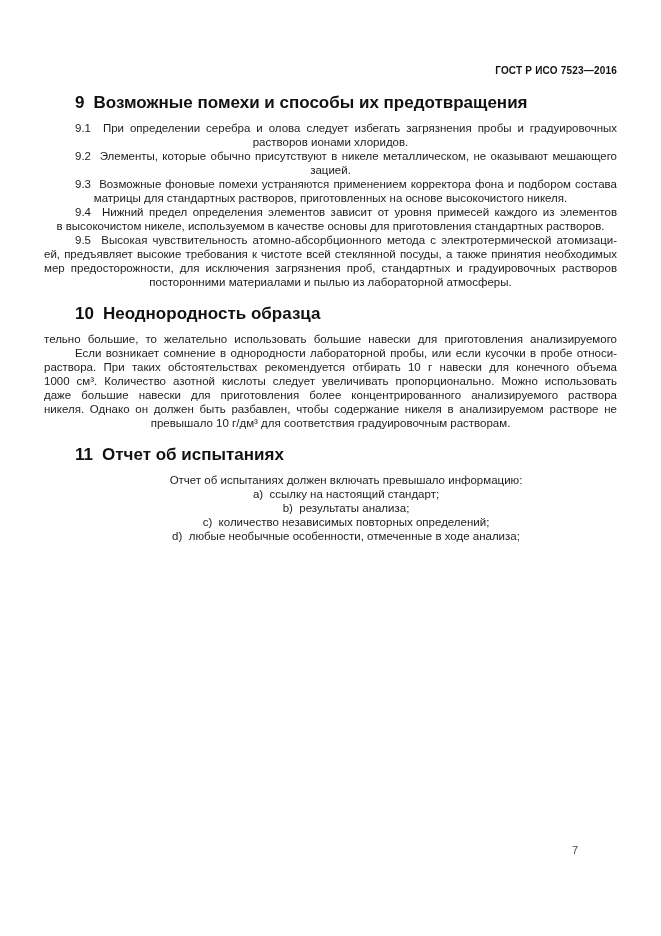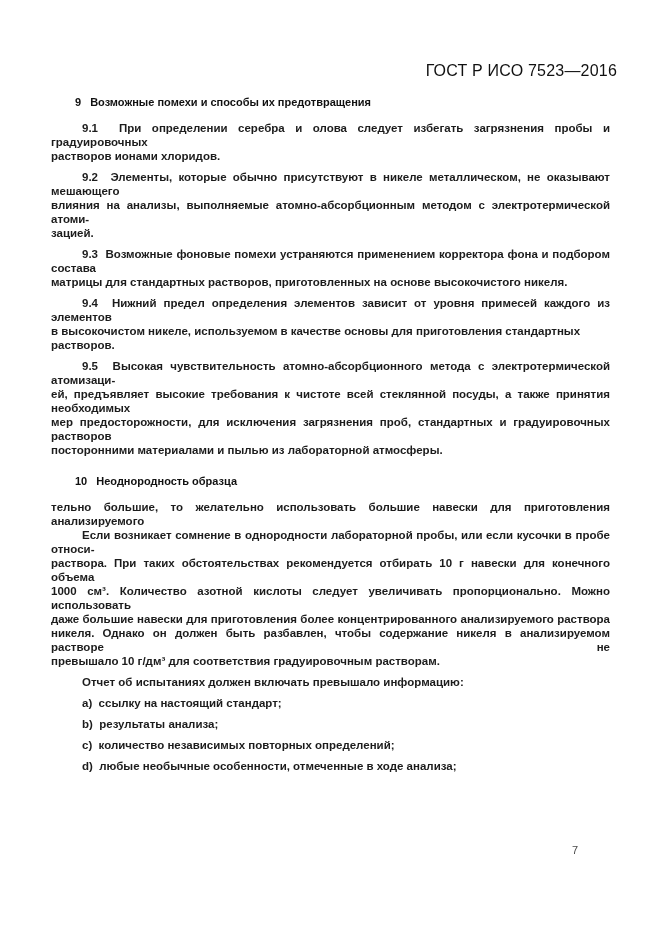--- a/index.html
+++ b/index.html
@@ -17,46 +17,45 @@
     overflow: hidden;
   }
   .content {
     position: absolute;
     left: 44px;
     top: 64px;
     width: 573px;
   }
   .doc-code {
     text-align: right;
-    font-weight: normal;
-    font-size: 16px;
+    font-weight: bold;
+    font-size: 10px;
     line-height: 14px;
     color: #111111;
     letter-spacing: 0.2px;
   }
   .section-heading {
     font-weight: bold;
-    font-size: 11px;
+    font-size: 17px;
     line-height: 17px;
     color: #111111;
     padding-left: 31px;
     margin-top: 16px;
     margin-bottom: 10px;
   }
   .section-heading .sec-num {
     margin-right: 9px;
   }
   .para {
-    margin: 7px;
-    font-weight: bold;
+    margin: 0;
   }
   .line {
     font-size: 11.5px;
     line-height: 14px;
-    text-align: left;
+    text-align: center;
     white-space: normal;
   }
   .line.ind {
     text-indent: 31px;
   }
   .line.j {
     text-align: justify;
     text-align-last: justify;
   }
   .page-number {
@@ -74,21 +73,20 @@
   <div class="content">
     <div class="doc-code">ГОСТ Р ИСО 7523—2016</div>
     <div id="sections">
         <div class="section-heading"><span class="sec-num">9</span><span class="sec-title">Возможные помехи и способы их предотвращения</span></div>
         <div class="para">
           <div class="line ind j">9.1&nbsp; При определении серебра и олова следует избегать загрязнения пробы и градуировочных</div>
           <div class="line">растворов ионами хлоридов.</div>
         </div>
         <div class="para">
           <div class="line ind j">9.2&nbsp; Элементы, которые обычно присутствуют в никеле металлическом, не оказывают мешающего</div>
-          <div class="line j">влияния на анализы, выполняемые атомно-абсорбционным методом с электротермической атоми-</div>
           <div class="line">зацией.</div>
         </div>
         <div class="para">
           <div class="line ind j">9.3&nbsp; Возможные фоновые помехи устраняются применением корректора фона и подбором состава</div>
           <div class="line">матрицы для стандартных растворов, приготовленных на основе высокочистого никеля.</div>
         </div>
         <div class="para">
           <div class="line ind j">9.4&nbsp; Нижний предел определения элементов зависит от уровня примесей каждого из элементов</div>
           <div class="line">в высокочистом никеле, используемом в качестве основы для приготовления стандартных растворов.</div>
         </div>
@@ -101,20 +99,21 @@
         <div class="section-heading"><span class="sec-num">10</span><span class="sec-title">Неоднородность образца</span></div>
         <div class="para">
           <div class="line j">тельно большие, то желательно использовать большие навески для приготовления анализируемого</div>
           <div class="line ind j">Если возникает сомнение в однородности лабораторной пробы, или если кусочки в пробе относи-</div>
           <div class="line j">раствора. При таких обстоятельствах рекомендуется отбирать 10 г навески для конечного объема</div>
           <div class="line j">1000 см³. Количество азотной кислоты следует увеличивать пропорционально. Можно использовать</div>
           <div class="line j">даже большие навески для приготовления более концентрированного анализируемого раствора</div>
           <div class="line j">никеля. Однако он должен быть разбавлен, чтобы содержание никеля в анализируемом растворе не</div>
           <div class="line">превышало 10 г/дм³ для соответствия градуировочным растворам.</div>
         </div>
+        <div class="section-heading"><span class="sec-num">11</span><span class="sec-title">Отчет об испытаниях</span></div>
         <div class="para">
           <div class="line ind">Отчет об испытаниях должен включать превышало информацию:</div>
         </div>
         <div class="para">
           <div class="line ind">a)&nbsp; ссылку на настоящий стандарт;</div>
         </div>
         <div class="para">
           <div class="line ind">b)&nbsp; результаты анализа;</div>
         </div>
         <div class="para">

